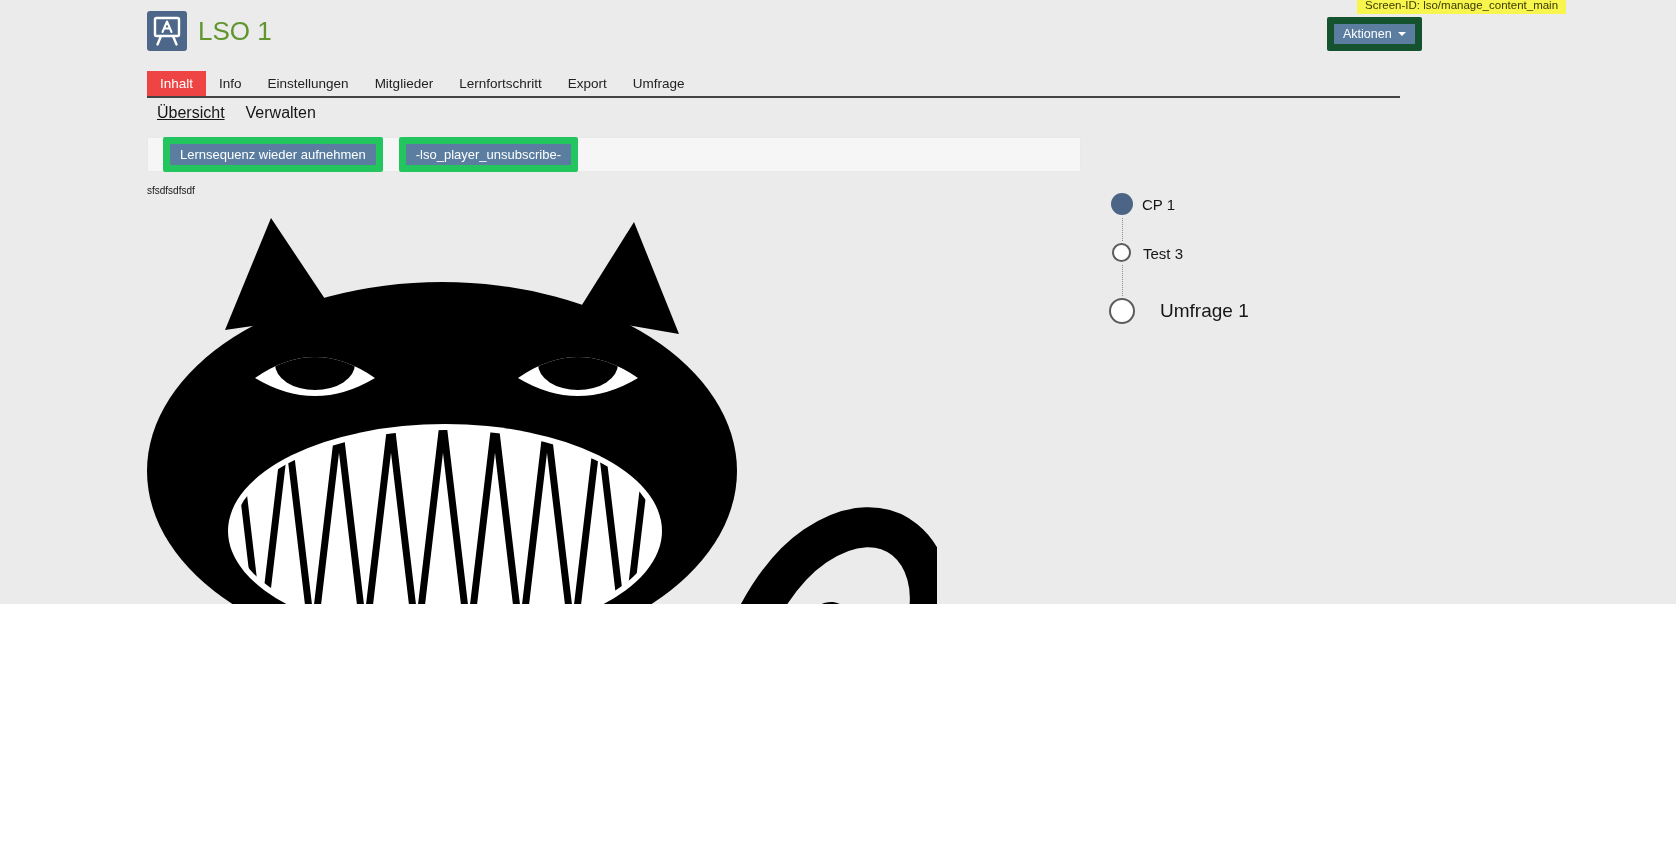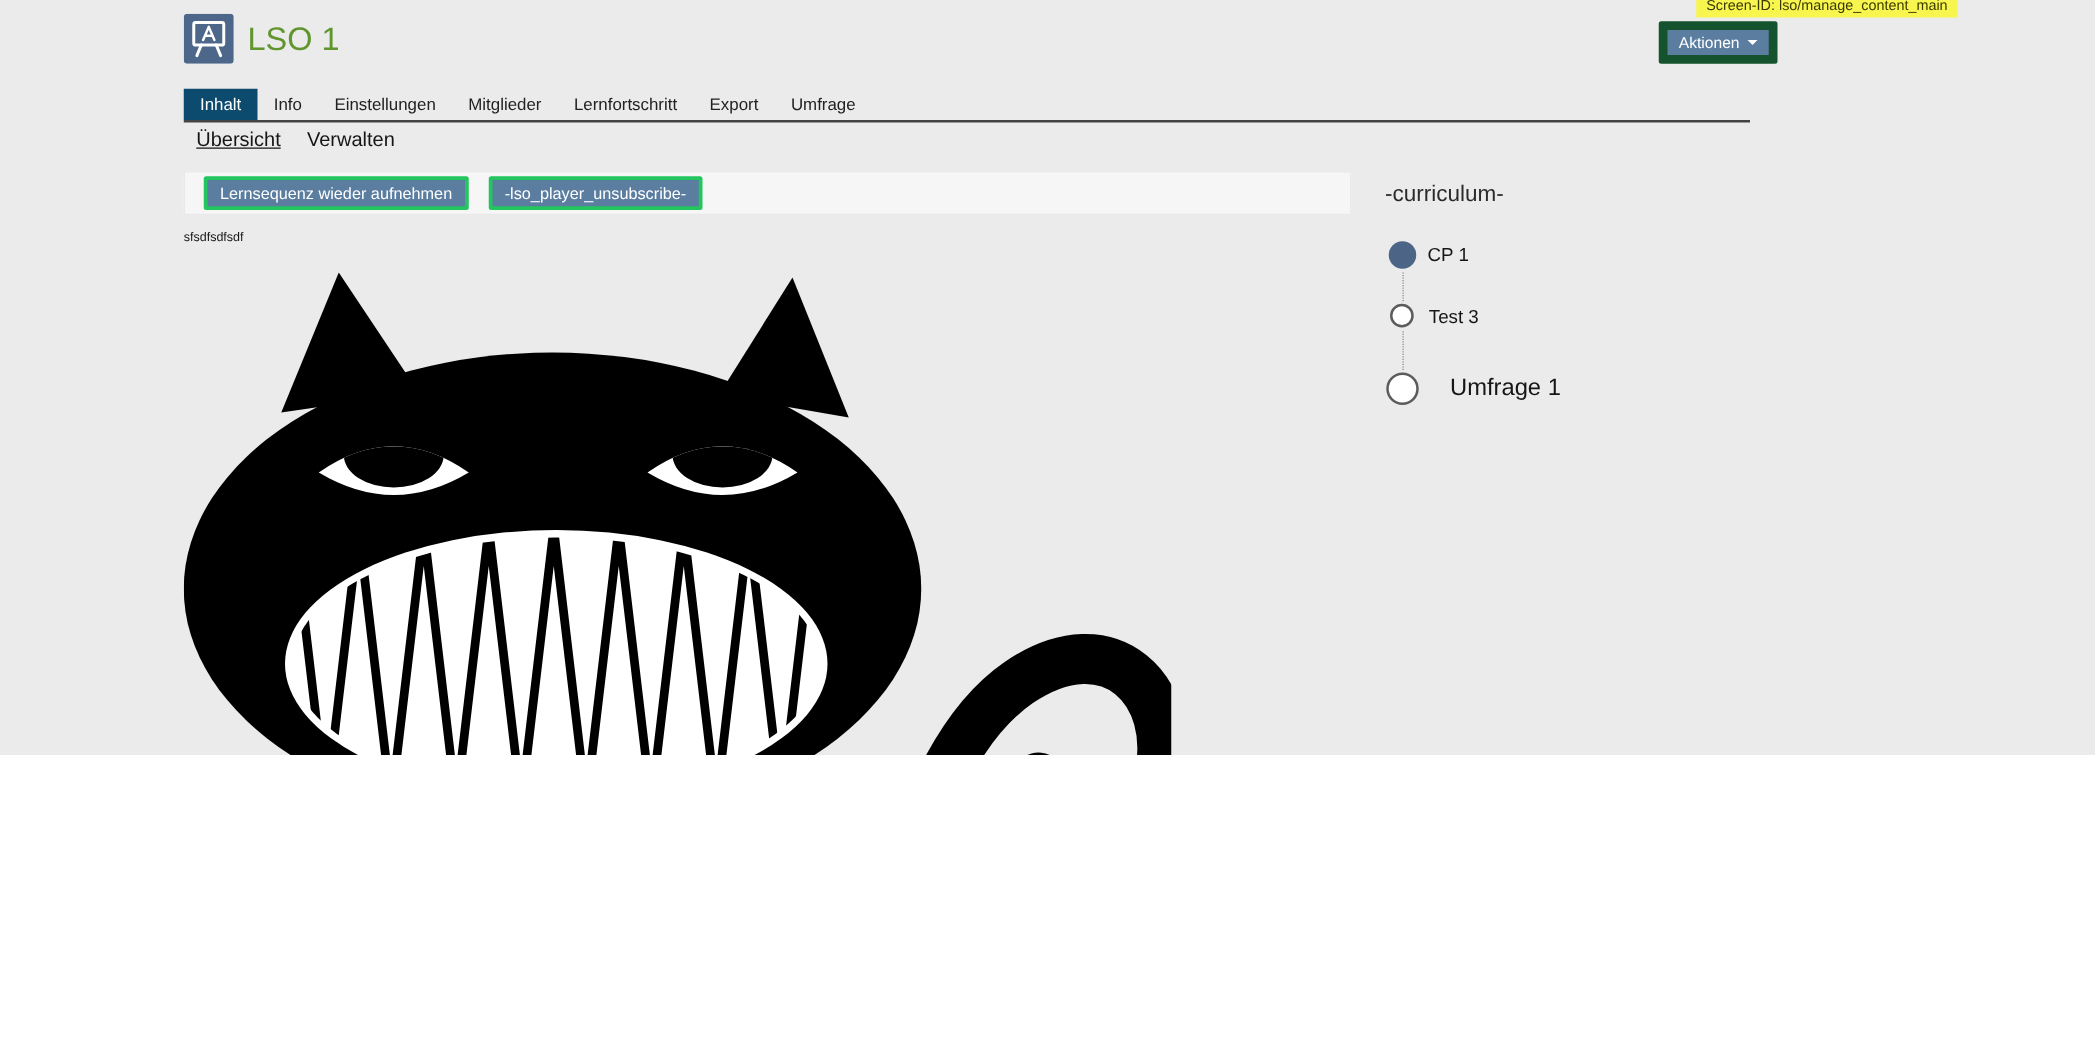--- a/index.html
+++ b/index.html
@@ -15,32 +15,32 @@
   .page-title{position:absolute;left:198px;top:16px;font-size:26px;color:#61962f;}
   .actions-btn{position:absolute;left:1327px;top:17px;display:flex;align-items:center;gap:6px;
                background:#5a7da0;border:7px solid #14532d;border-radius:2px;color:#fff;
                font-size:12.5px;padding:3px 9px;cursor:pointer;font-family:inherit;}
   .caret{width:0;height:0;border-left:4px solid transparent;border-right:4px solid transparent;
          border-top:4px solid #fff;}
 
   
   .tabs{position:absolute;left:147px;top:71px;display:flex;height:25px;font-size:13.5px;}
   .tab{padding:0 13px;line-height:25px;color:#222;cursor:pointer;}
-  .tab.active{background:#0c4a6e;color:#fff;}
+  .tab.active{background:#ef4444;color:#fff;}
   .tab-rule{position:absolute;left:147px;top:96px;width:1253px;height:2px;background:#444;}
 
   .subnav{position:absolute;left:157px;top:104px;display:flex;gap:21px;font-size:16px;}
   .subnav .link{color:#161616;cursor:pointer;}
   .subnav .link.active{text-decoration:underline;}
 
   
   .toolbar{position:absolute;left:147px;top:137px;width:934px;height:35px;background:#f6f6f6;
            border:1px solid #e9e9e9;box-sizing:border-box;display:flex;align-items:center;
            gap:16px;padding-left:15px;}
-  .btn{background:#5a7da0;border:3px solid #22c55e;color:#fff;font-size:13px;padding:3px 10px;
+  .btn{background:#5a7da0;border:7px solid #22c55e;color:#fff;font-size:13px;padding:3px 10px;
        border-radius:2px;cursor:pointer;font-family:inherit;}
 
   .description{position:absolute;left:147px;top:185px;font-size:10px;}
 
   .cat{position:absolute;left:147px;top:218px;}
 
   
   .curriculum{position:absolute;left:1108px;top:137px;width:320px;height:260px;}
   .curriculum .heading{margin:8px 0 0;font-size:18px;font-weight:400;color:#2b2b2b;}
   .step-circle{position:absolute;border-radius:50%;box-sizing:border-box;cursor:pointer;}
@@ -133,21 +133,20 @@
         <ellipse cx="431" cy="146" rx="40" ry="26" fill="#000"></ellipse>
       </g>
 
     <ellipse cx="298" cy="313" rx="217" ry="107" fill="#fff"></ellipse>
     <g clip-path="url(#mouthClip)">
       <polyline points="88,205 114,425 140,205 166,425 192,205 218,425 244,205 270,425 296,205 322,425 348,205 374,425 400,205 426,425 452,205 478,425 504,205" fill="none" stroke="#000" stroke-width="7"></polyline>
     </g>
   </svg>
 
   <div class="curriculum">
-    <div class="heading">-curriculum-</div>
 
     <div class="step-circle c1"></div>
     <div class="step-label l1">CP 1</div>
     <div class="connector k1"></div>
 
     <div class="step-circle c2"></div>
     <div class="step-label l2">Test 3</div>
     <div class="connector k2"></div>
 
     <div class="step-circle c3"></div>

